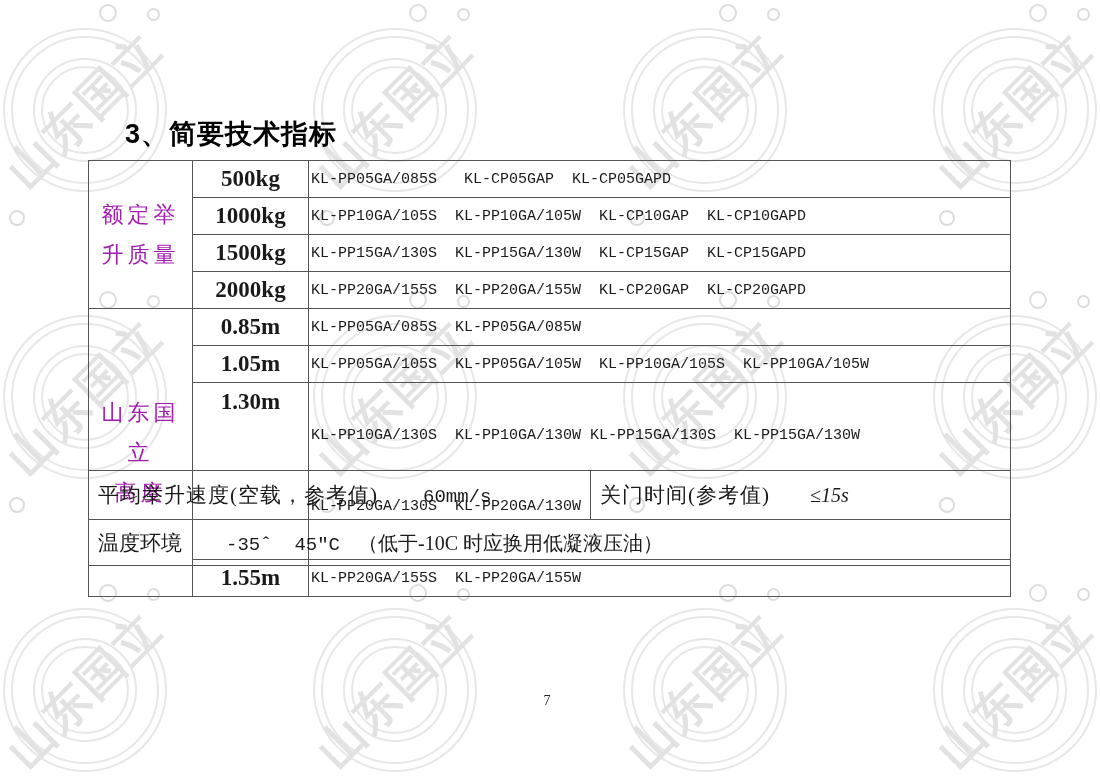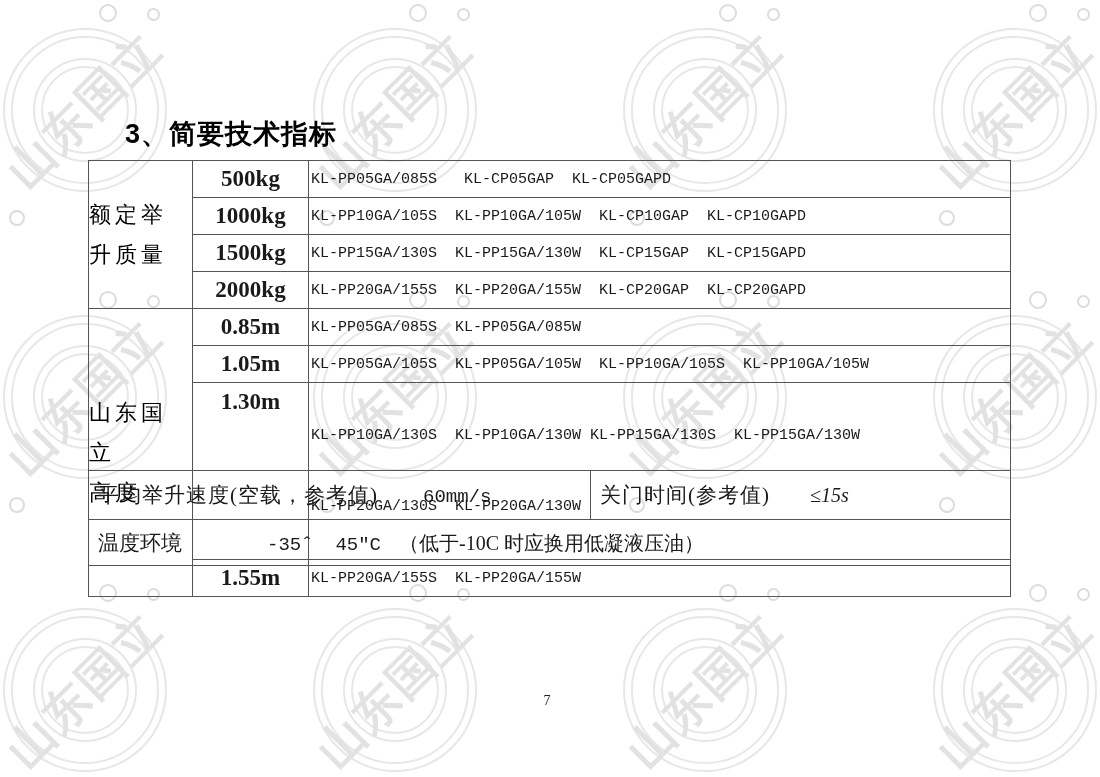--- a/index.html
+++ b/index.html
@@ -60,24 +60,24 @@
   }
 
   table { border-collapse: collapse; table-layout: fixed; }
   td { border: 1px solid #555555; padding: 0; }
 
   .t1 { position: absolute; left: 88px; top: 160px; width: 922px; }
   .t1 tr { height: 37px; }
   .t1 tr.tall { height: 75px; }
 
   .lbl {
-    text-align: left;
+    text-align: center;
     font-size: 22px;
     letter-spacing: 4px;
-    color: #000000;
+    color: #a21caf;
   }
   .lbl div { line-height: 40px; }
 
   .val {
     text-align: center;
     font-weight: bold;
     font-size: 23px;
     font-family: "Liberation Serif", serif;
     margin-left: 40px;
   }
@@ -100,21 +100,21 @@
   .bcell .b-val {
     margin-left: 45px;
     font-family: "Liberation Mono", monospace;
     font-size: 19px;
     white-space: pre;
   }
   .bcell .b-val2 { margin-left: 38px; }
   .rcell .b-val { margin-left: 40px; font-size: 20px; font-family: "Liberation Serif", serif; font-style: italic; }
   .temp { padding-left: 9px; font-size: 21px; }
   .temp .t-val {
-    margin-left: 85px;
+    margin-left: 44px;
     font-family: "Liberation Mono", monospace;
     font-size: 19px;
     white-space: pre;
   }
   .temp .t-note { margin-left: 18px; font-size: 20px; }
 
   .pageno {
     position: absolute; left: 535px; top: 693px; width: 24px;
     text-align: center; font-size: 14px;
     font-family: "Liberation Serif", serif; color: #222;

